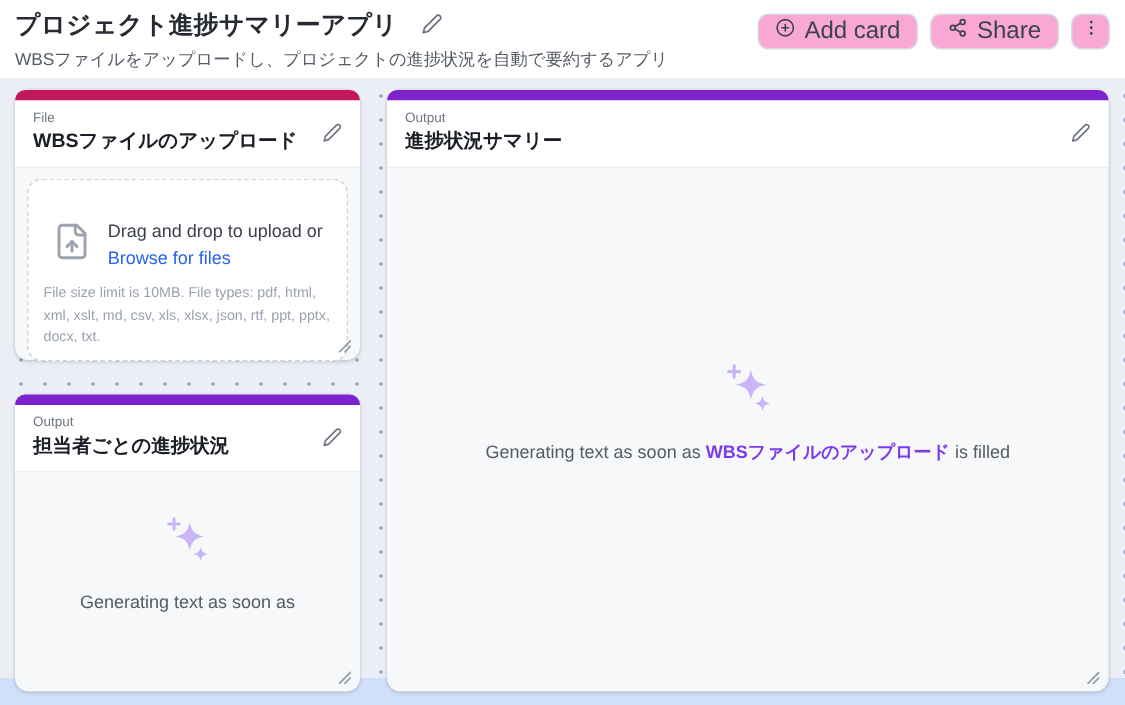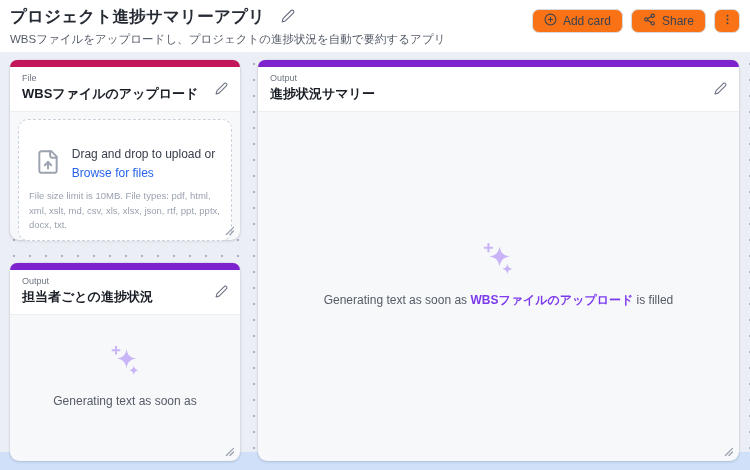--- a/index.html
+++ b/index.html
@@ -25,22 +25,22 @@
     background: none; border: none; cursor: pointer;
     color: #6b7280; display: inline-flex; align-items: center; padding: 2px;
   }
   .header-actions {
     position: absolute; right: 10px; top: 9px;
     display: flex; gap: 8px; align-items: center;
   }
   .hbtn {
     display: inline-flex; align-items: center; gap: 6px;
     height: 24px; padding: 0 11px;
-    background: #f97316; border: 1px solid #d6dae1; border-radius: 7px;
-    font-size: 12px; color: #3c4250; cursor: pointer;
+    background: #f9a8d4; border: 1px solid #d6dae1; border-radius: 7px;
+    font-size: 16px; color: #3c4250; cursor: pointer;
     font-family: inherit;
   }
   .hbtn.kebab { width: 26px; padding: 0; justify-content: center; }
 
   
   .canvas {
     position: absolute; top: 52px; left: 0; right: 0; bottom: 0;
     background-color: #ebeef4;
     background-image: radial-gradient(circle, #a9b2c4 1.1px, transparent 1.2px);
     background-size: 16px 16px;
@@ -60,21 +60,21 @@
     display: flex; flex-direction: column;
   }
   .card-bar { height: 7px; border-radius: 9px 9px 0 0; flex: none; }
   .card-head {
     background: #fff; padding: 6px 12px 8px 12px;
     position: relative; border-bottom: 1px solid #eceef2; flex: none;
   }
   .type-label { font-size: 9px; color: #6e7682; }
   .card-title { font-size: 13px; font-weight: 700; color: #1a1e26; margin-top: 2px; }
   .card-edit { position: absolute; right: 10px; top: 13px; }
-  .card-body { flex: 1; position: relative; display: flex; flex-direction: column; align-items: center; }
+  .card-body { flex: 1; position: relative; display: flex; flex-direction: column; }
 
   
   #card-file { left: 10px; top: 8px; width: 230px; height: 180px; }
   #card-file .card-body { padding: 7px 8px 14px 8px; }
   .dropzone {
     flex: 1; background: #fff;
     border: 1px dashed #ccd2dc; border-radius: 10px;
     padding: 26px 8px 8px 8px; cursor: pointer;
   }
   .drop-row { display: flex; align-items: center; justify-content: center; gap: 11px; }

